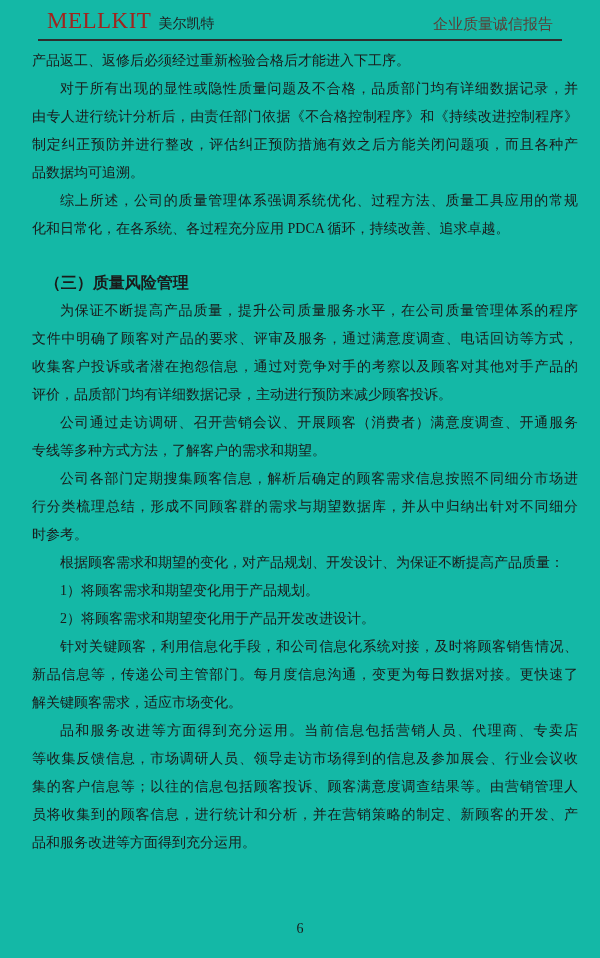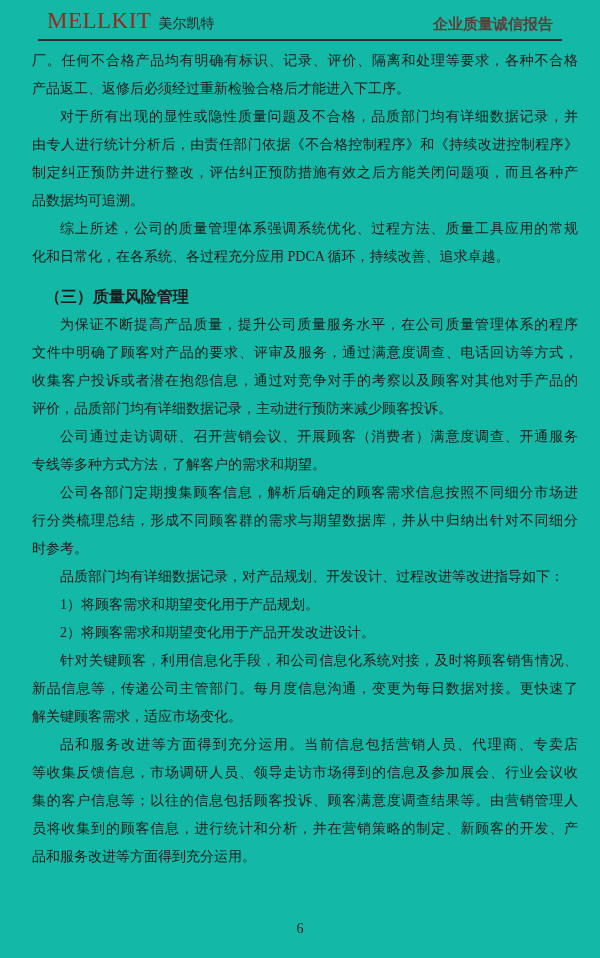--- a/index.html
+++ b/index.html
@@ -33,46 +33,45 @@
     position: absolute;
     left: 32px; top: 47px;
     width: 546px;
     font-size: 14px;
     line-height: 28px;
     color: #1a1a1a;
   }
   .tline { text-align: justify; text-align-last: justify; }
   .tline.indent { text-indent: 2em; }
   .tline.no-stretch { text-align-last: left; }
-  .block.heading { margin-top: 12px; font-weight: bold; font-size: 16px; }
+  .block.heading { margin-top: 26px; font-weight: bold; font-size: 16px; }
   .block.heading .tline { text-align-last: left; text-indent: 0.8em; }
   .page-number {
     position: absolute;
     top: 921px; left: 0;
     width: 600px;
     text-align: center;
     font-size: 14px;
     color: #1a1a1a;
   }
 </style>
 </head>
 <body>
 
 <div class="page">
   <header class="header" style="border-bottom-color: rgb(46, 46, 46);">
     <div class="brand">
       <span class="logo-latin" style="color: rgb(161, 36, 30);">MELLKIT</span>
       <span class="logo-cjk" style="color: rgb(31, 31, 31);">美尔凯特</span>
     </div>
-    <div class="header-title" style="color: rgb(90, 64, 56); font-weight: bold;">企业质量诚信报告</div>
+    <div class="header-title" style="color: rgb(90, 64, 56);">企业质量诚信报告</div>
   </header>
 
   <main class="content" id="content">
       <div class="block paragraph">
-        <div class="tline">厂。任何不合格产品均有明确有标识、记录、评价、隔离和处理等要求，各种不合格</div>
         <div class="tline no-stretch">产品返工、返修后必须经过重新检验合格后才能进入下工序。</div>
       </div>
       <div class="block paragraph">
         <div class="tline indent">对于所有出现的显性或隐性质量问题及不合格，品质部门均有详细数据记录，并</div>
         <div class="tline">由专人进行统计分析后，由责任部门依据《不合格控制程序》和《持续改进控制程序》</div>
         <div class="tline">制定纠正预防并进行整改，评估纠正预防措施有效之后方能关闭问题项，而且各种产</div>
         <div class="tline no-stretch">品数据均可追溯。</div>
       </div>
       <div class="block paragraph">
         <div class="tline indent">综上所述，公司的质量管理体系强调系统优化、过程方法、质量工具应用的常规</div>
@@ -90,21 +89,21 @@
       <div class="block paragraph">
         <div class="tline indent">公司通过走访调研、召开营销会议、开展顾客（消费者）满意度调查、开通服务</div>
         <div class="tline no-stretch">专线等多种方式方法，了解客户的需求和期望。</div>
       </div>
       <div class="block paragraph">
         <div class="tline indent">公司各部门定期搜集顾客信息，解析后确定的顾客需求信息按照不同细分市场进</div>
         <div class="tline">行分类梳理总结，形成不同顾客群的需求与期望数据库，并从中归纳出针对不同细分</div>
         <div class="tline no-stretch">时参考。</div>
       </div>
       <div class="block paragraph">
-        <div class="tline no-stretch indent">品质部门均有详细数据记录，对产品规划、开发设计、过程改进等改进指导如下：</div>
+        <div class="tline no-stretch indent">根据顾客需求和期望的变化，对产品规划、开发设计、为保证不断提高产品质量：</div>
       </div>
       <div class="block paragraph">
         <div class="tline no-stretch indent">1）将顾客需求和期望变化用于产品规划。</div>
       </div>
       <div class="block paragraph">
         <div class="tline no-stretch indent">2）将顾客需求和期望变化用于产品开发改进设计。</div>
       </div>
       <div class="block paragraph">
         <div class="tline indent">针对关键顾客，利用信息化手段，和公司信息化系统对接，及时将顾客销售情况、</div>
         <div class="tline">新品信息等，传递公司主管部门。每月度信息沟通，变更为每日数据对接。更快速了</div>

